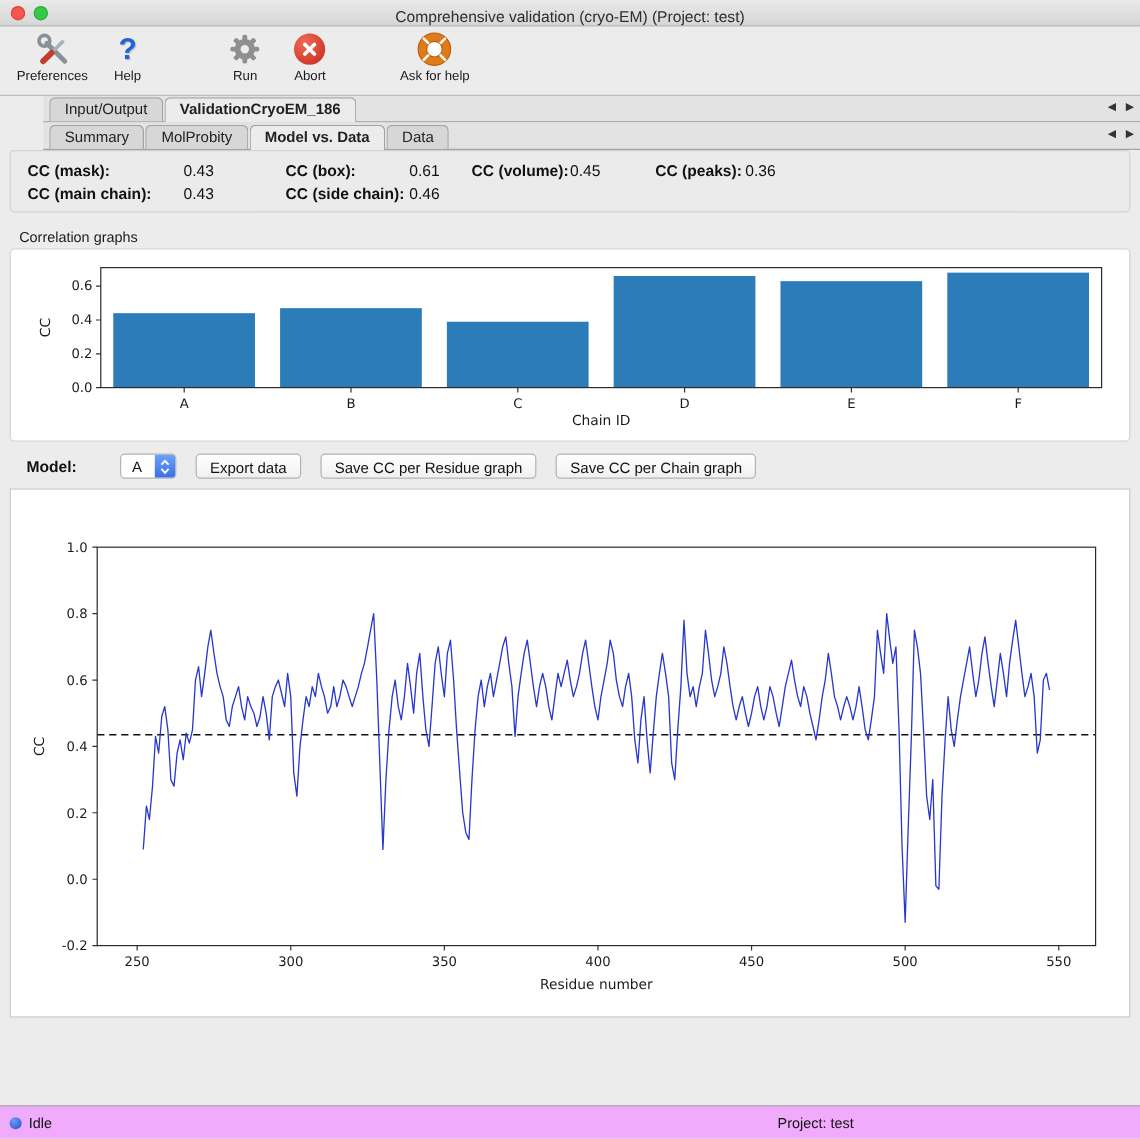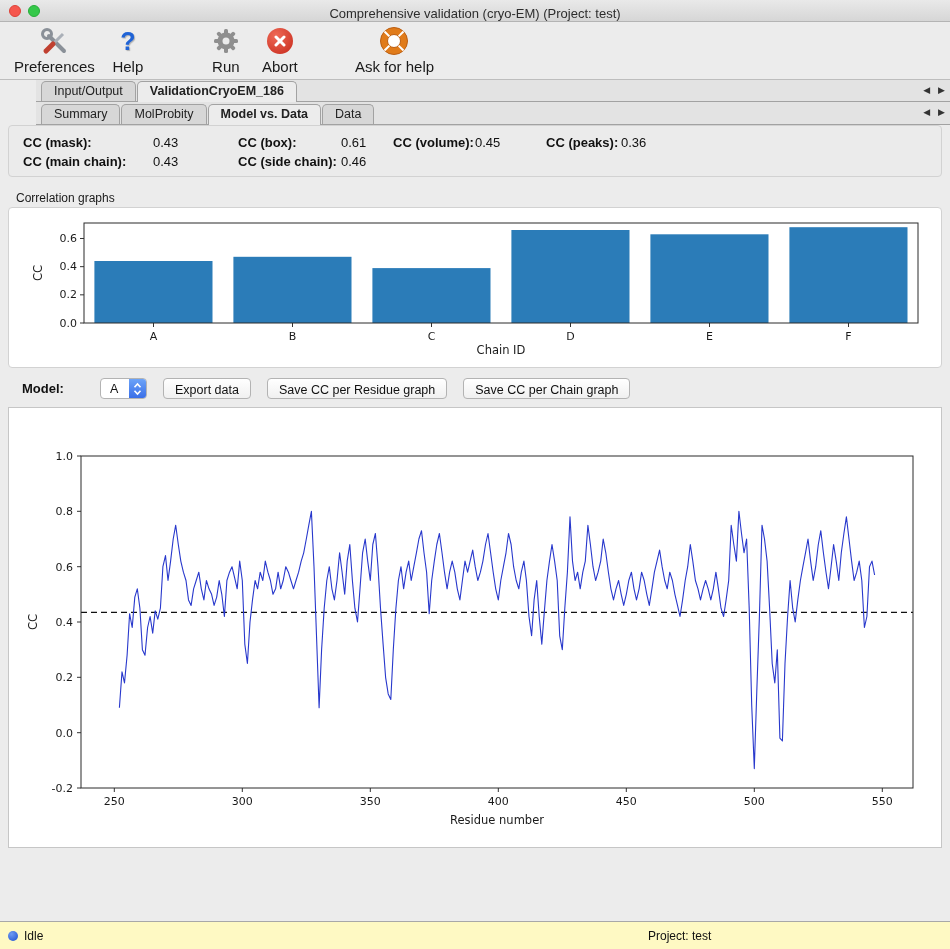--- a/index.html
+++ b/index.html
@@ -28,21 +28,21 @@
   
   .toolbar {
     height:58px; flex:0 0 58px; background:#ececec;
     border-bottom:1px solid #bdbdbd;
     display:flex; align-items:flex-start; padding:3px 8px 0 8px;
   }
   .tool { display:flex; flex-direction:column; align-items:center; min-width:54px; padding:0 6px; cursor:default; }
   .tool.run { margin-left:44px; }
   .tool.ask { margin-left:42px; }
   .ticon { height:32px; display:flex; align-items:center; justify-content:center; }
-  .tlabel { font-size:15px; color:#1a1a1a; margin-top:1px; }
+  .tlabel { font-size:11px; color:#1a1a1a; margin-top:1px; }
   .help-q { font-size:25px; font-weight:bold; color:#1f63d6; line-height:30px; text-shadow:1px 1px 1px rgba(0,0,0,0.25); }
   .abort-circle { width:26px; height:26px; border-radius:50%; background:radial-gradient(circle at 35% 30%, #ef6a57, #c6281a); display:flex; align-items:center; justify-content:center; }
 
   
   .tabs {
     display:flex; align-items:flex-end; position:relative;
     background:#e3e3e3; border-bottom:1px solid #a2a2a2;
     padding:3px 0 0 5px;
     margin-left:36px;
   }
@@ -96,21 +96,21 @@
   .note { margin:12px 0 0 21px; font-size:12.5px; color:#111; }
 
   .linepanel {
     margin:8px 8px 0 8px; background:#ffffff;
     border:1px solid #c6c6c6; padding:2px 0 2px 0;
   }
 
   
   .statusbar {
     flex:0 0 28px; height:28px; border-top:1px solid #a8a8a8;
-    background:#fef9c3; position:relative; display:flex; align-items:center;margin-top:12px;
+    background:#f0abfc; position:relative; display:flex; align-items:center;margin-top:12px;
   }
   .statusdot {
     width:10px; height:10px; border-radius:50%; margin:0 6px 0 8px;
     background:radial-gradient(circle at 35% 30%, #6f9bf2, #1d4fd0);
   }
   .statustext { font-size:12px; color:#111; }
   .project { position:absolute; left:648px; font-size:12px; color:#111; }
 
   
   svg text { font-family:"DejaVu Sans",sans-serif; }

